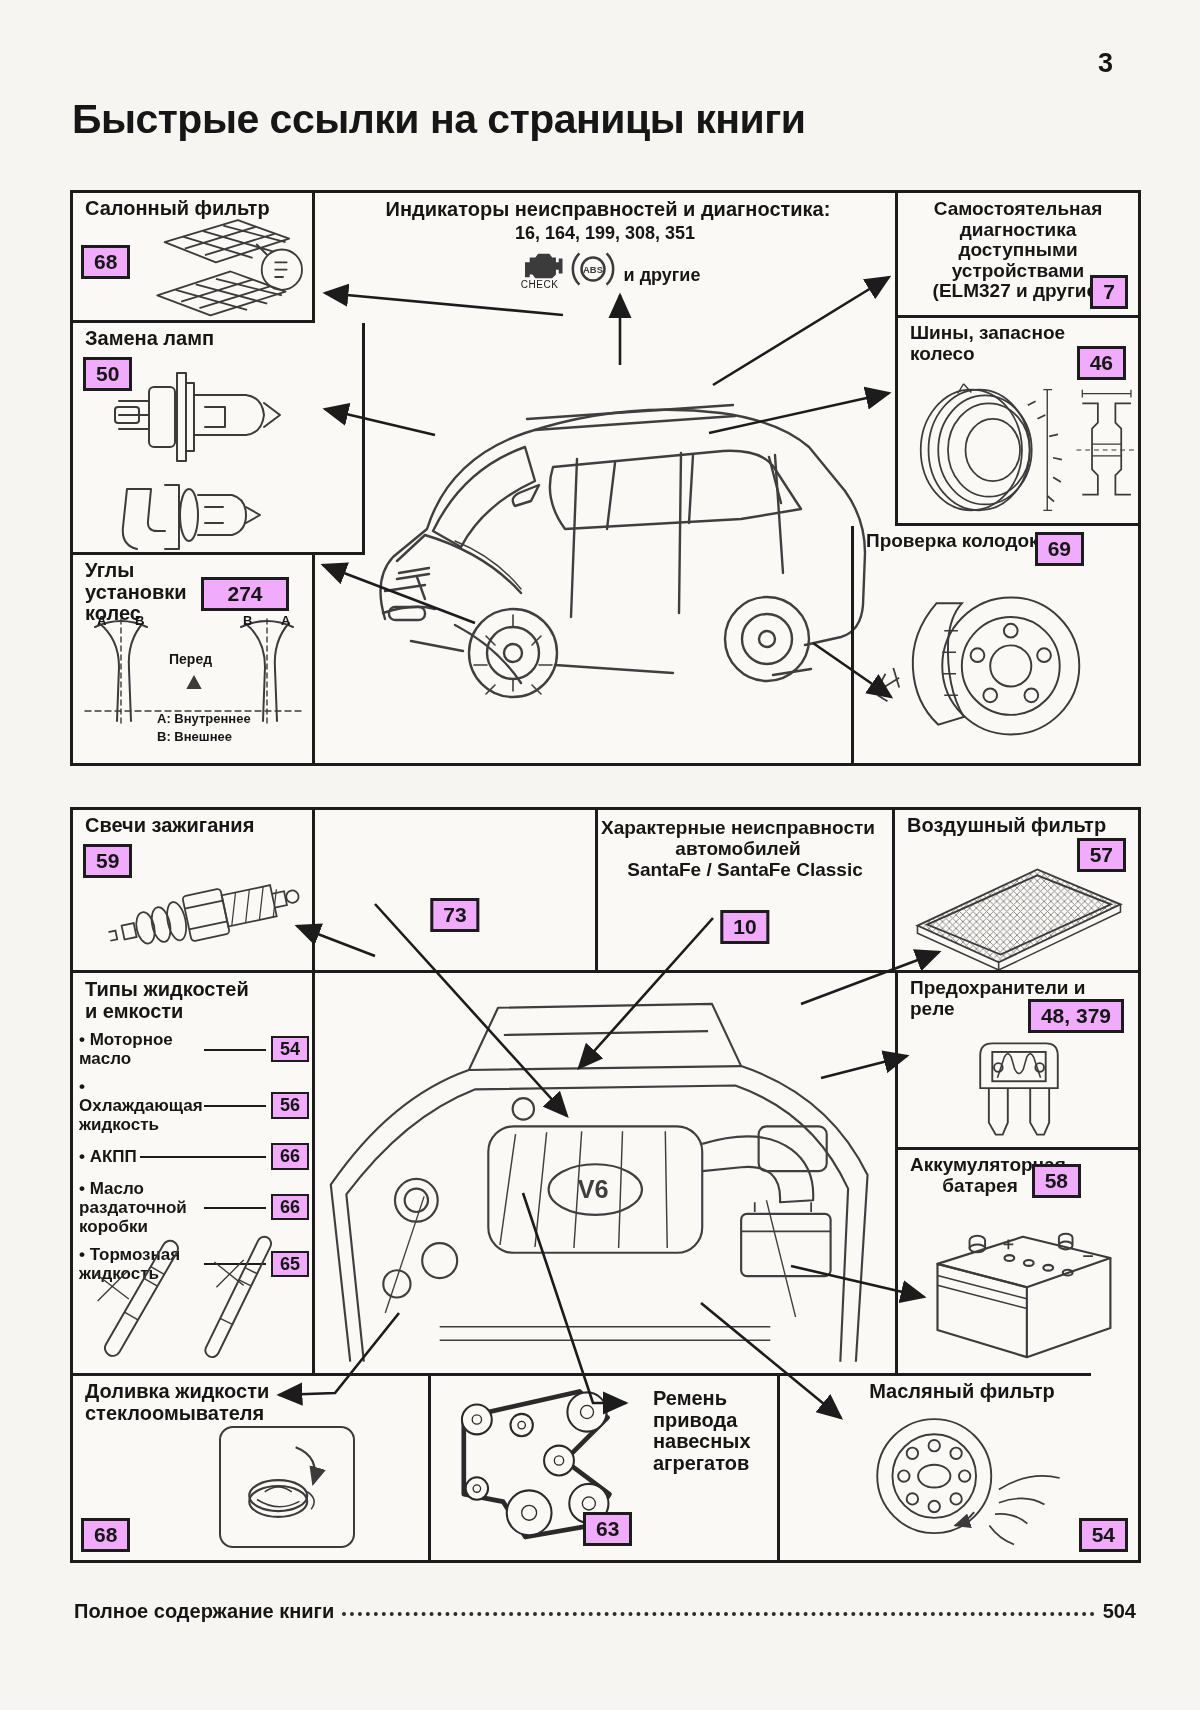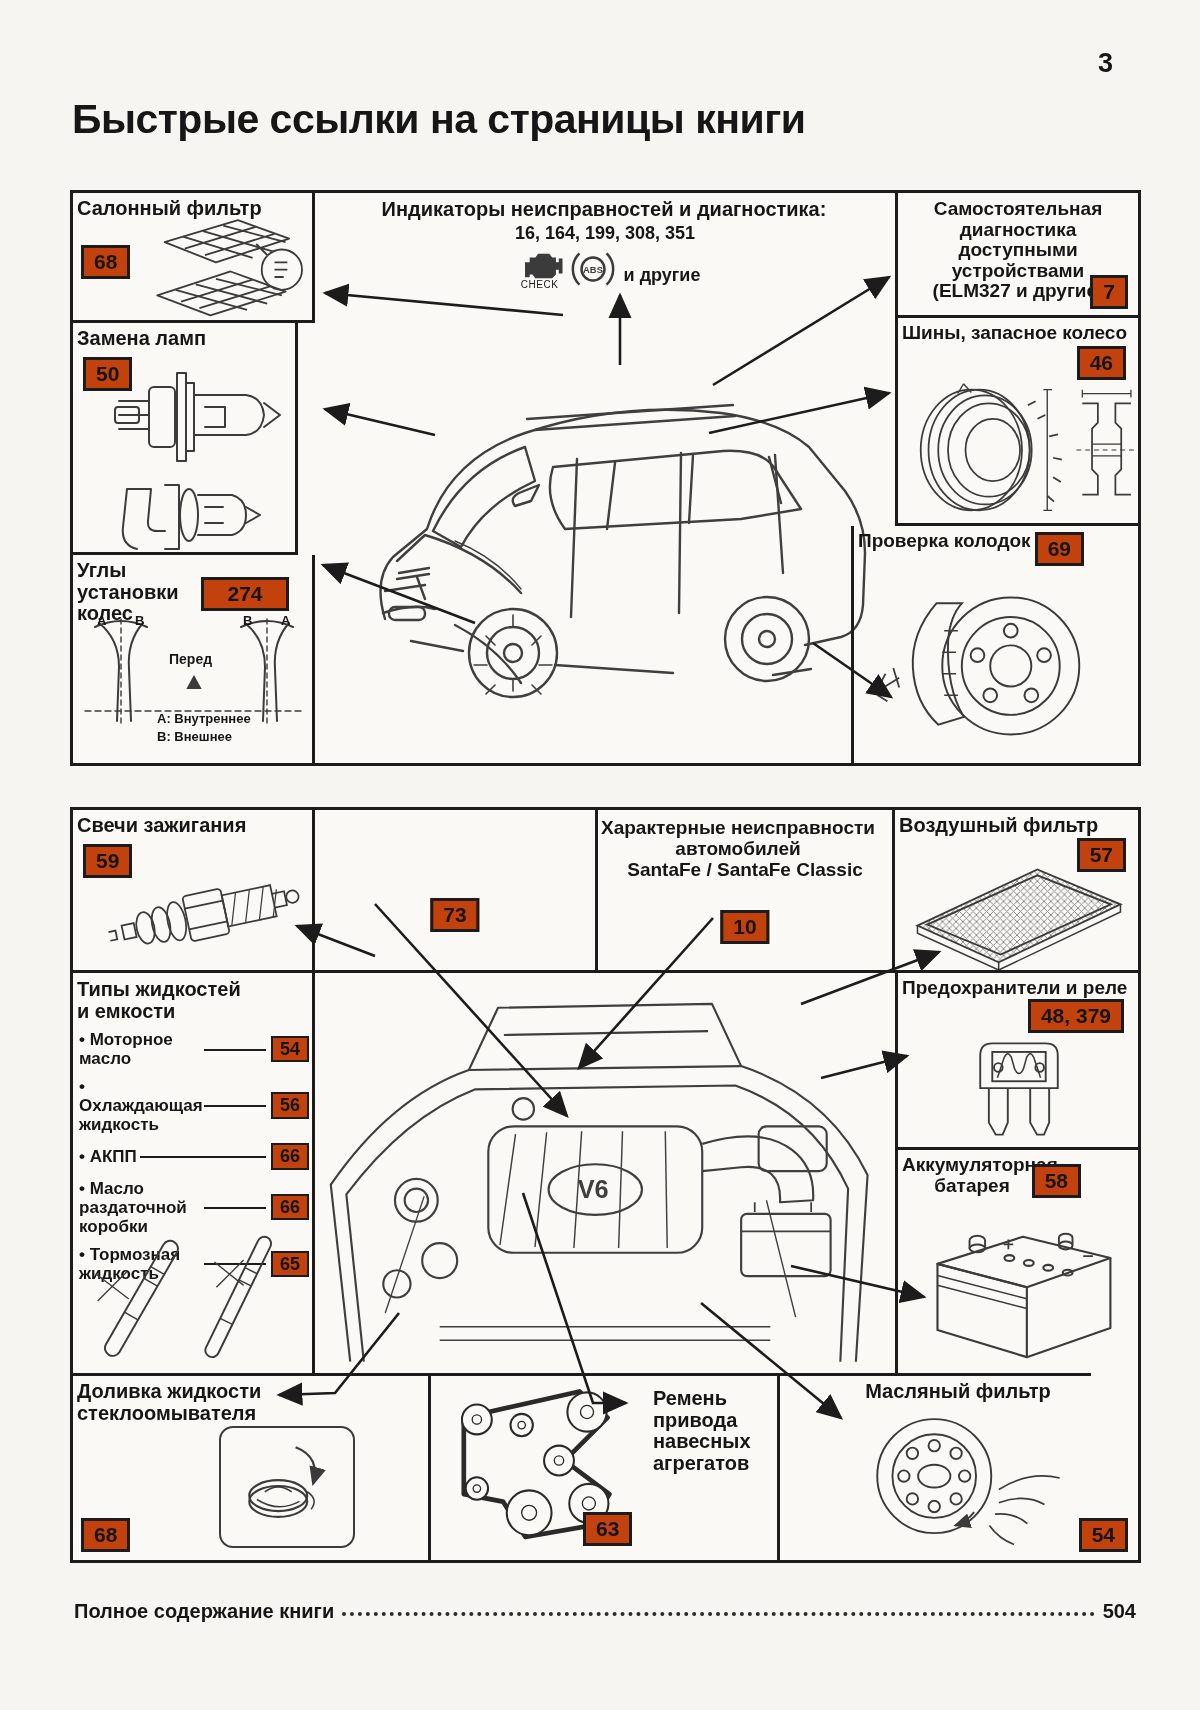--- a/index.html
+++ b/index.html
@@ -10,25 +10,25 @@
     color:#161616;
     overflow:hidden;
   }
   .pageno{position:absolute;left:1098px;top:48px;font-size:27px;font-weight:bold;}
   .title{position:absolute;left:72px;top:96px;font-size:41px;font-weight:bold;letter-spacing:-.5px;margin:0;}
   .block{position:absolute;border:3px solid #1c1c1c;background:#faf9f6;}
   .b1{left:70px;top:190px;width:1065px;height:570px;}
   .b2{left:70px;top:807px;width:1065px;height:750px;}
   .cell{position:absolute;box-sizing:border-box;}
   .bR{border-right:3px solid #1c1c1c;} .bB{border-bottom:3px solid #1c1c1c;} .bL{border-left:3px solid #1c1c1c;}
-  .hd{font-weight:bold;font-size:20px;line-height:1.08;padding:5px 6px 0 4px;}
+  .hd{font-weight:bold;font-size:20px;line-height:1.08;padding:5px 6px 0 12px;}
   .hd.sm{font-size:19px;}
   .ctr{text-align:center;}
   .pgbox{
-    display:inline-block;border:3px solid #1c1c1c;background:#c2410c;
+    display:inline-block;border:3px solid #1c1c1c;background:#f0abfc;
     font-weight:bold;font-size:21px;line-height:1.25;padding:1px 10px;
   }
   .pgbox.sm{border-width:2px;font-size:18px;padding:0 7px;}
   .abs{position:absolute;}
   .art{position:absolute;}
   .ovl{position:absolute;left:0;top:0;width:100%;height:100%;pointer-events:none;}
   .frows{position:absolute;left:6px;top:48px;width:230px;}
   .frow{display:flex;align-items:center;margin-top:9px;}
   .fl{font-weight:bold;font-size:17px;line-height:1.12;max-width:122px;}
   .fl::before{content:"• ";}
@@ -57,21 +57,21 @@
         <path d="M28,34 L108,10 L164,30 L84,56 Z"></path>
         <path d="M48,28 L124,51 M70,22 L146,44 M92,16 L160,34 M50,41 L128,17 M72,48 L148,25"></path>
         <path d="M20,92 L100,66 L160,88 L78,114 Z"></path>
         <path d="M40,86 L118,108 M62,80 L140,101 M84,74 L156,92 M46,99 L124,75 M66,106 L144,82"></path>
         <circle cx="156" cy="64" r="22"></circle>
         <path d="M140,48 l-12,-12 M148,56 h14 M148,64 h14 M148,72 h10"></path>
       </g>
     </svg>
   </div>
 
-  <div class="cell bR bB" style="left:0;top:130px;width:225px;height:232px;">
+  <div class="cell bR bB" style="left:0;top:130px;width:292px;height:232px;">
     <div class="hd">Замена ламп</div>
     <span class="pgbox abs" style="left:10px;top:34px;">50</span>
     <svg class="art" style="left:28px;top:34px;" width="210" height="196" viewBox="0 0 210 196">
       <g fill="none" stroke="#3b3b3b" stroke-width="2" stroke-linejoin="round" stroke-linecap="round">
         <path d="M18,44 h30 M18,58 h30 M18,72 h30"></path>
         <rect x="14" y="50" width="24" height="16" rx="3"></rect>
         <rect x="48" y="30" width="26" height="60" rx="5"></rect>
         <rect x="76" y="16" width="9" height="88"></rect>
         <rect x="85" y="26" width="8" height="68"></rect>
         <path d="M93,38 h52 q16,2 18,20 q-2,18 -18,20 h-52 z"></path>

